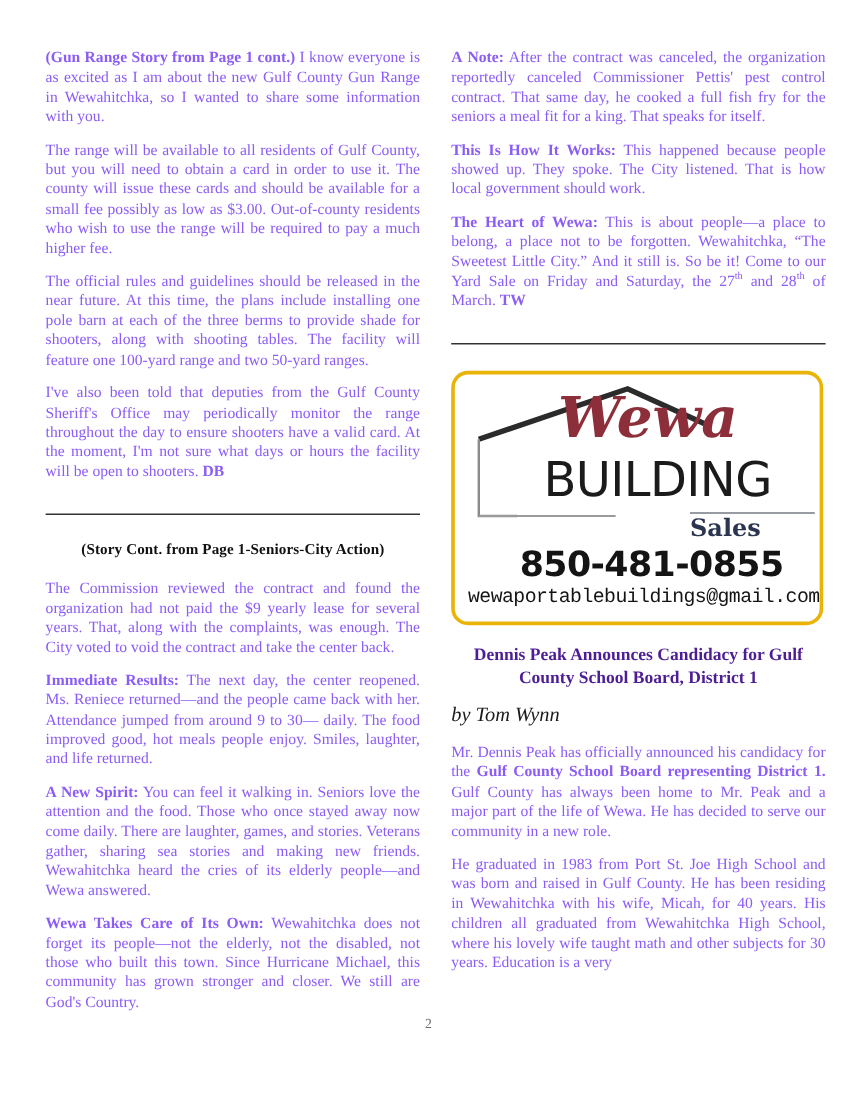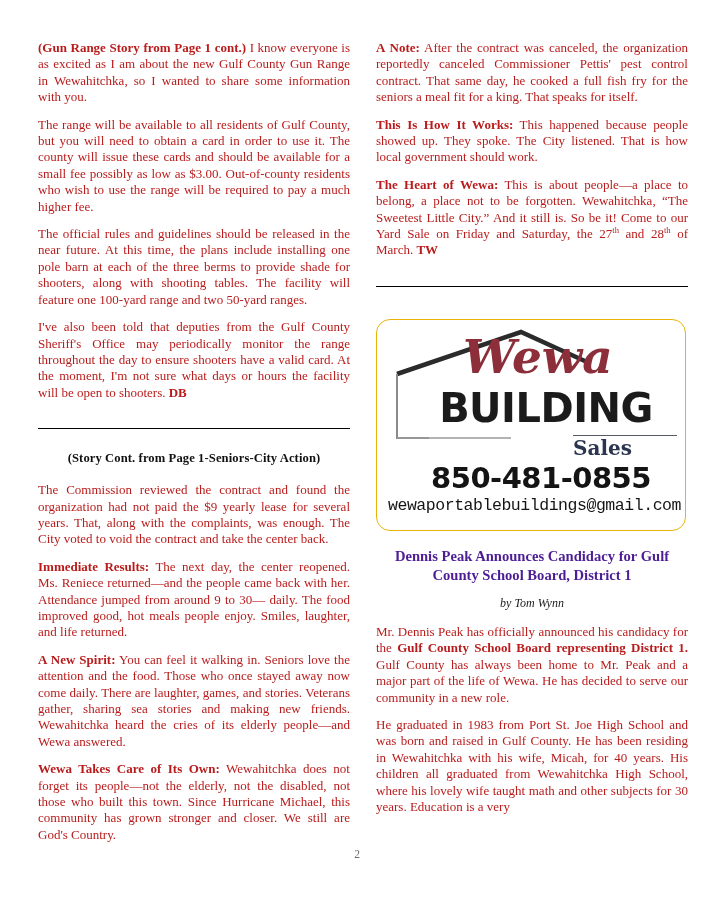--- a/index.html
+++ b/index.html
@@ -42,21 +42,21 @@
     flex-direction: column;
   }
 
   p.body {
     margin: 0 0 11px 0;
     font-size: 13.0px;
     line-height: 16.4px;
     text-align: justify;
     text-justify: inter-word;
     hyphens: none;
-    color: #b91c1c;
+    color: #8b5cf6;
   }
 
   p.body.last { margin-bottom: 0; }
 
   .lead {
     font-weight: bold;
   }
 
   .rule {
     border: none;
@@ -74,24 +74,24 @@
   }
 
   .sup {
     font-size: 8.6px;
     vertical-align: super;
     line-height: 0;
   }
 
   
   .ad-box {
-    margin: 32px 0 0 0;
+    margin: 22px 0 0 0;
     width: 310px;
     height: 212px;
-    border: 1px solid #eab308;
+    border: 3px solid #eab308;
     border-radius: 14px;
     background: #ffffff;
     position: relative;
     box-sizing: border-box;
     overflow: hidden;
   }
 
   .ad-inner {
     position: absolute;
     left: 0; top: 0; right: 0; bottom: 0;
@@ -121,21 +121,21 @@
   }
   .ad-script { color: #8c2f3a; }
 
   .ad-building {
     position: absolute;
     left: 34px;
     top: 66px;
     width: 270px;
     text-align: center;
     font-family: "DejaVu Sans", "Liberation Sans", sans-serif;
-    font-weight: bold;
+    font-weight: normal;
     font-size: 40px;
     line-height: 44px;
     letter-spacing: -0.5px;
     color: #1b1b1b;
   }
 
   .ad-sales-rule {
     position: absolute;
     left: 196px;
     top: 115px;
@@ -188,23 +188,22 @@
     margin: 16px 0 0 0;
     font-size: 14.6px;
     font-weight: bold;
     line-height: 19px;
     text-align: center;
     color: #4c1d95;
   }
 
   .byline {
     margin: 11px 0 13px 0;
-    font-size: 12px;
+    font-size: 17px;
     font-style: italic;
-    text-align: center;
     color: #1a1a1a;
   }
 
   .page-number {
     position: absolute;
     left: 0;
     top: 848px;
     width: 714px;
     text-align: center;
     font-size: 11.5px;

